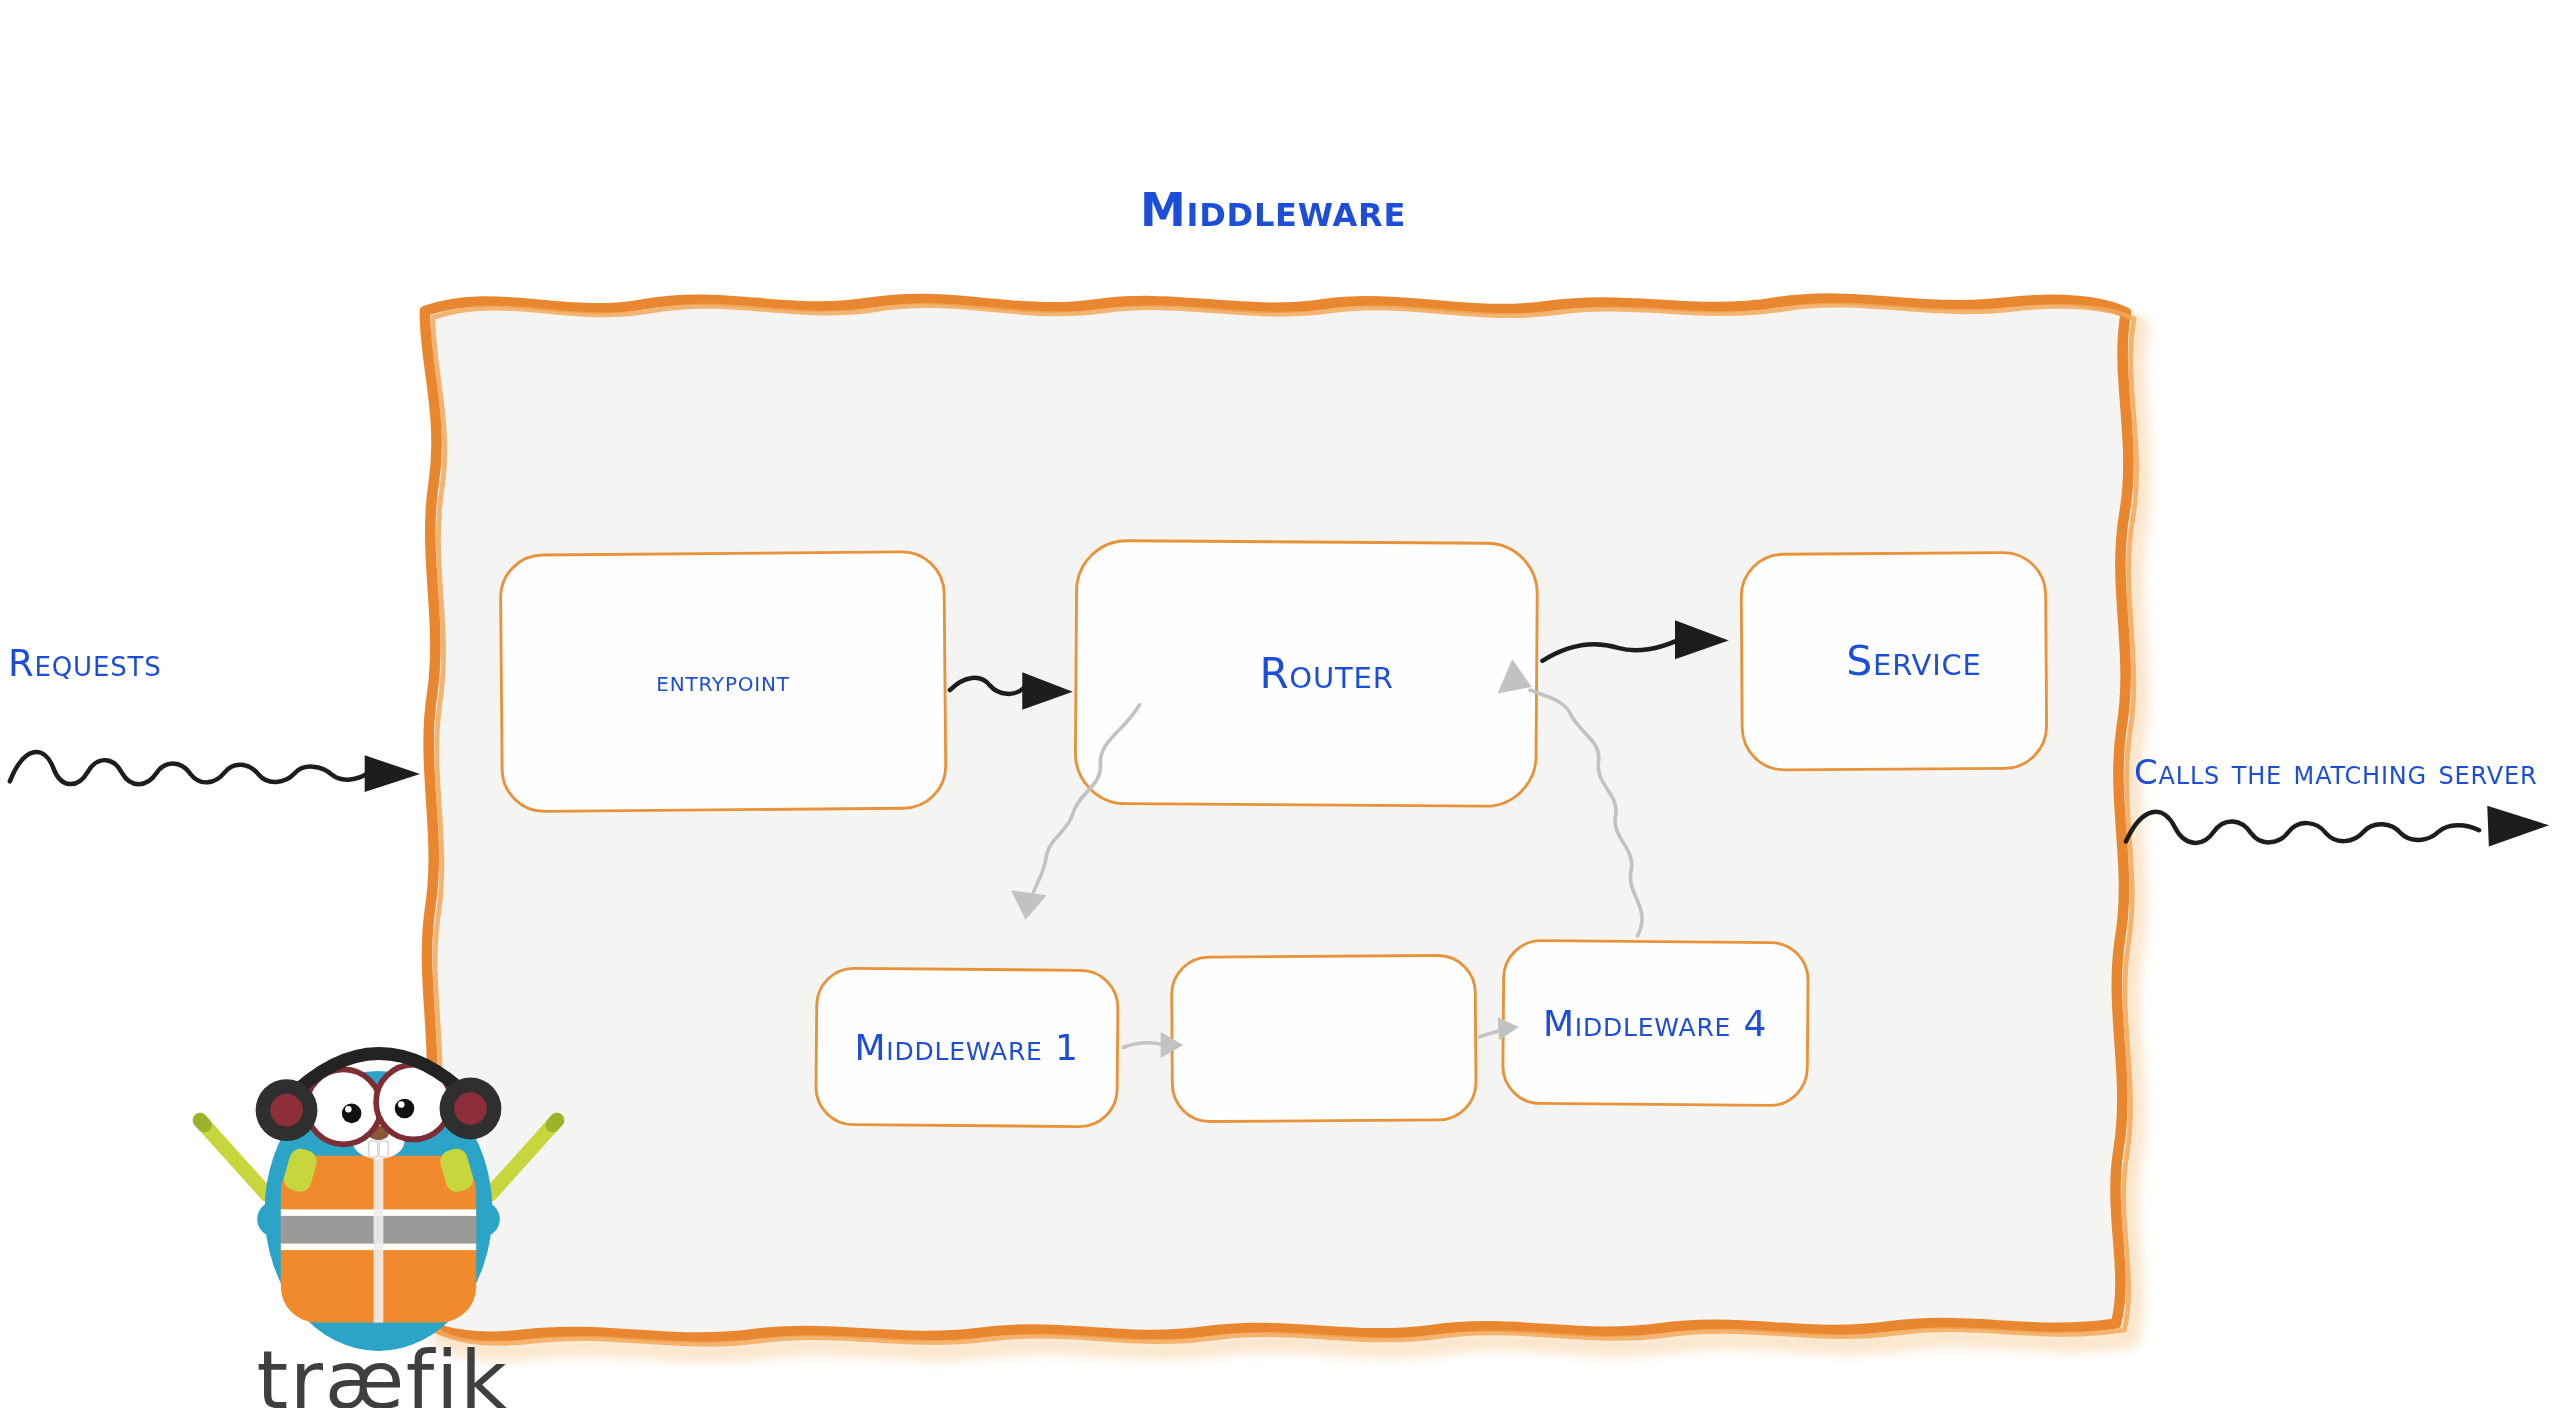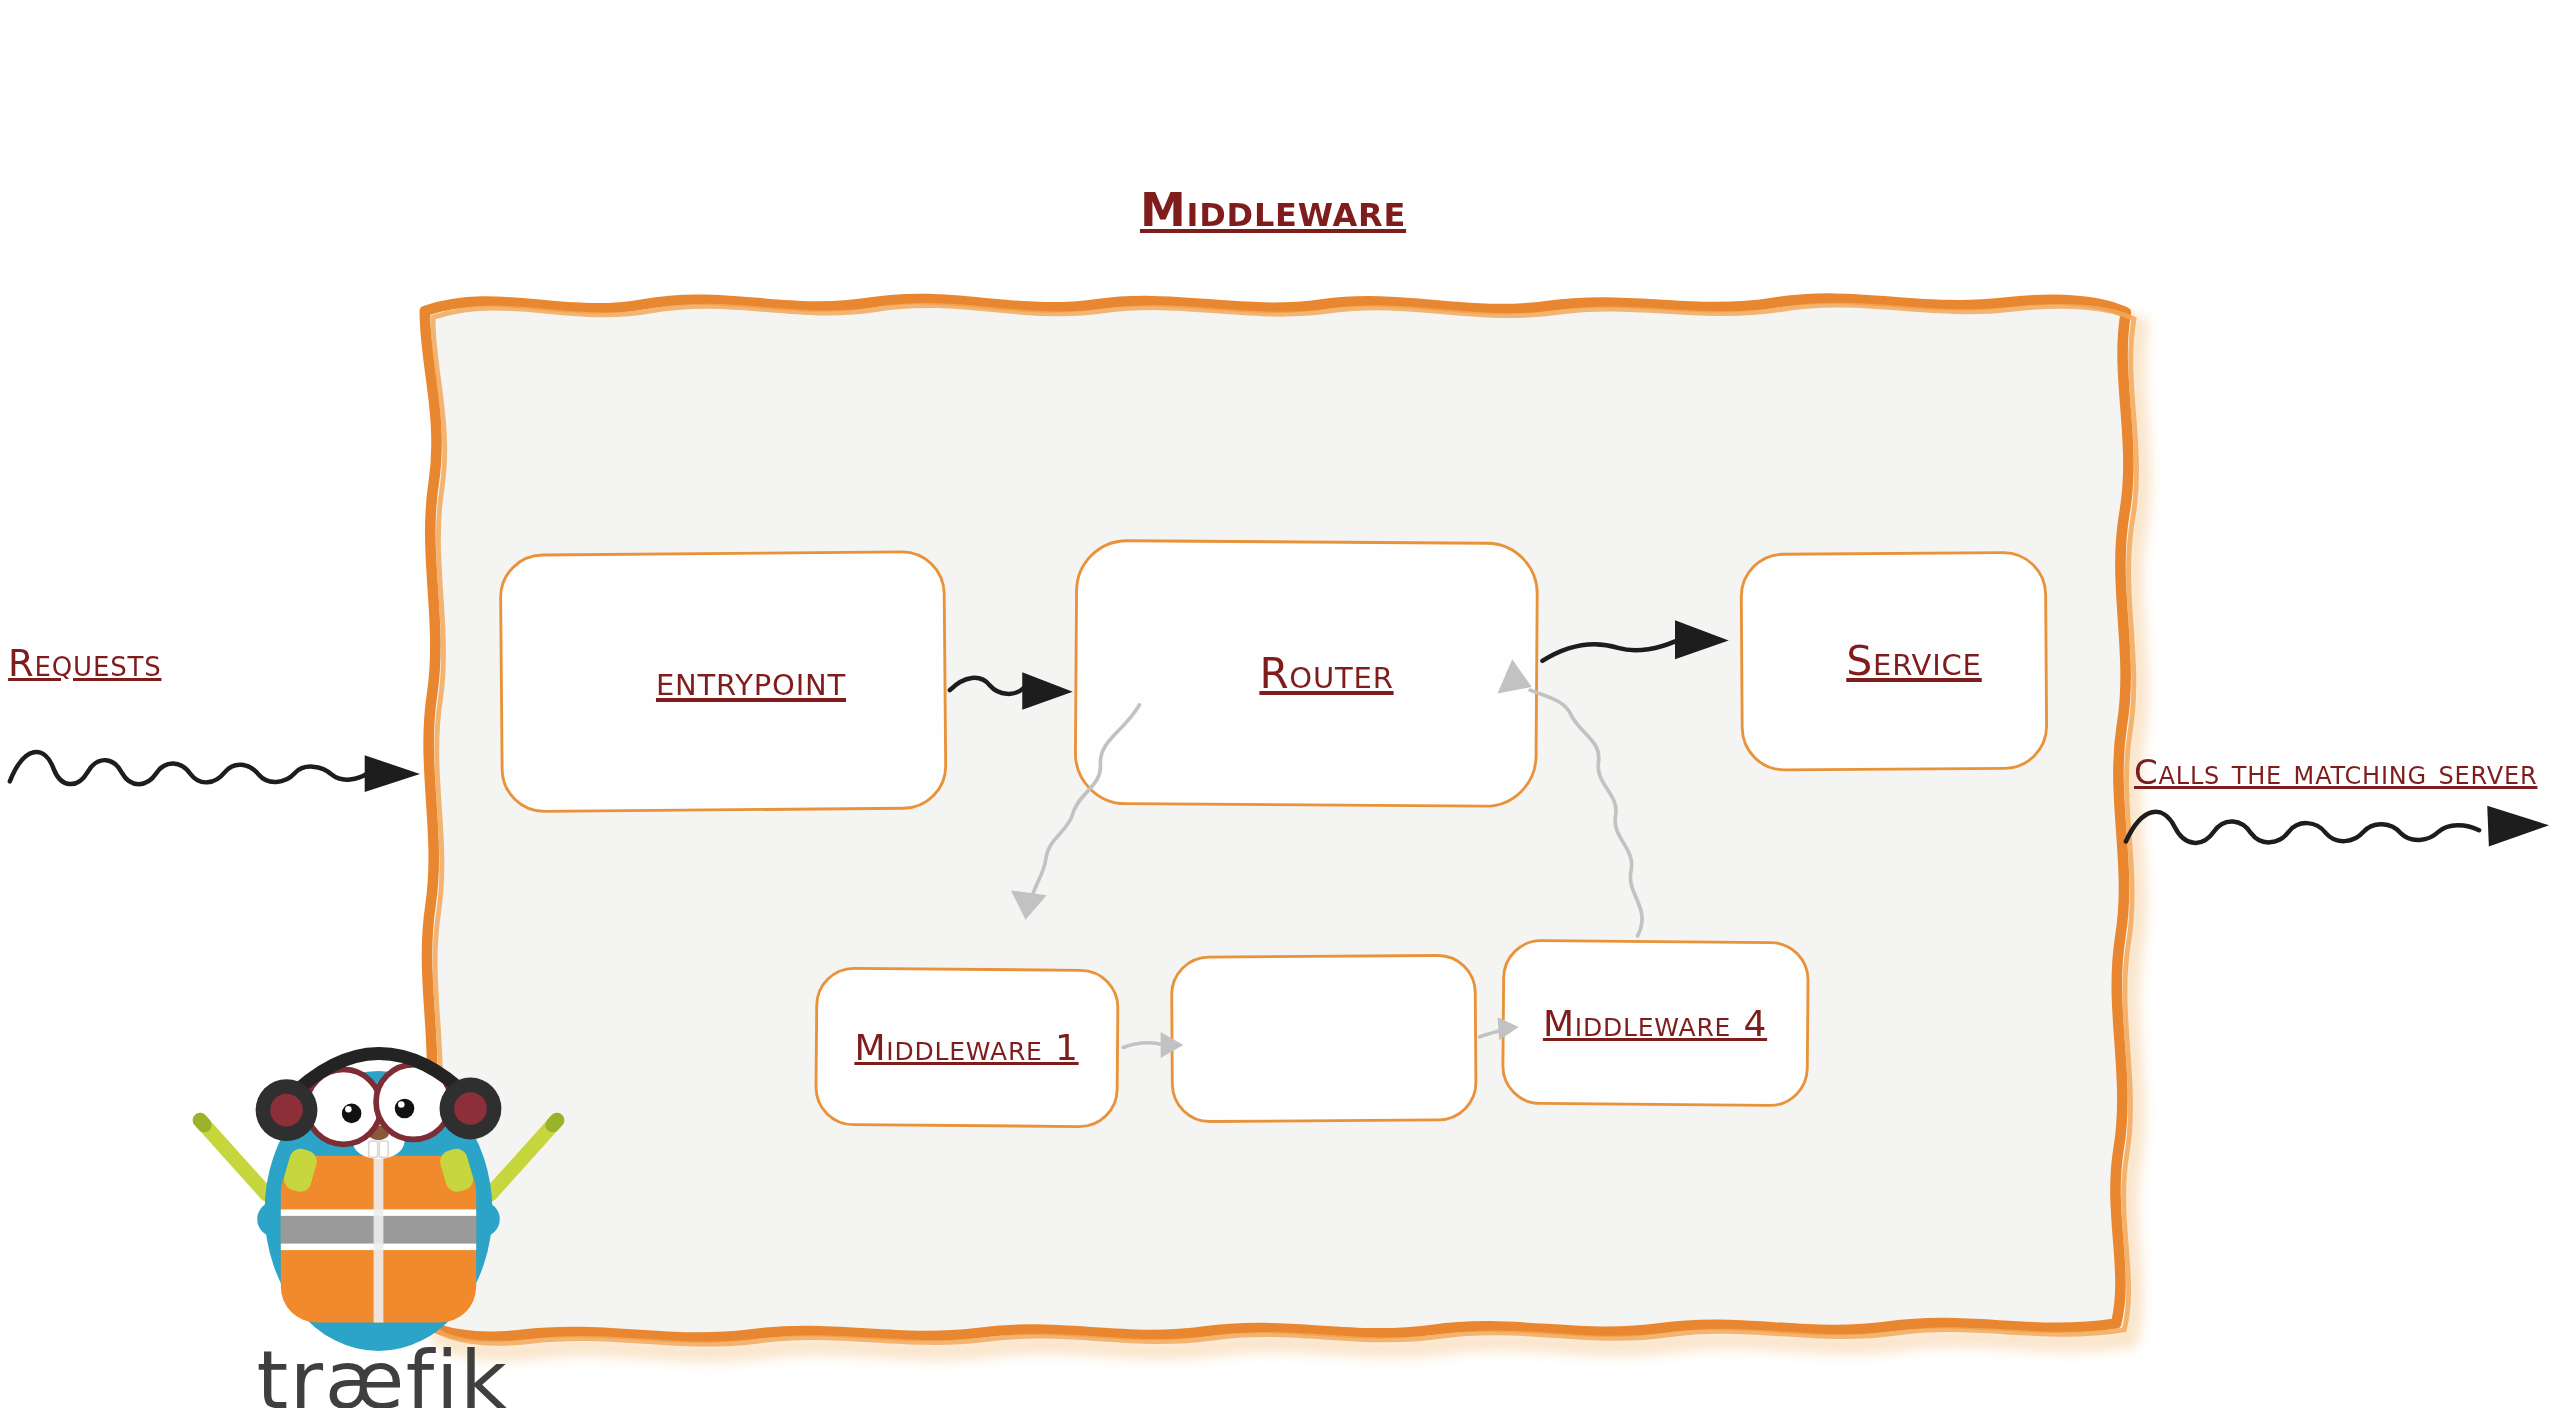--- a/index.html
+++ b/index.html
@@ -22,30 +22,29 @@
     left: 0; top: 0;
     width: 2576px;
     height: 1408px;
   }
   .label {
     position: absolute;
     display: flex;
     align-items: center;
     justify-content: center;
     font-variant: small-caps;
-    color: #7f1d1d;
+    color: #1d4ed8;
     white-space: nowrap;
     letter-spacing: 0.8px;
     font-weight: 500;
-    text-decoration: underline;
   }
   .diagram-title   { left: 1029px; top: 181px;  width: 488px; height: 57px;  font-size: 46px; font-weight: 600; }
   .requests-label  { left: 8.1px;   top: 637px;  width: 187px; height: 52px;  font-size: 37px; justify-content: flex-start; text-align: right; }
   .calls-label     { left: 2134px; top: 746px;  width: 444px; height: 52px;  font-size: 34px; justify-content: flex-start; }
-  .entrypoint-label{ left: 529px;  top: 553px;  width: 444px; height: 256px; font-size: 41px; }
+  .entrypoint-label{ left: 501px;  top: 553px;  width: 444px; height: 256px; font-size: 29px; }
   .router-label    { left: 1076px; top: 542px;  width: 461px; height: 263px; font-size: 42px; padding-left: 20px; }
   .service-label   { left: 1742px; top: 553px;  width: 304px; height: 216px; font-size: 41px; margin-left: 20px; }
   .mw1-label       { left: 816px; top: 969px; width: 301px; height: 156px; font-size: 36px; }
   .mw2-label       { left: 1172px; top: 956px; width: 304px; height: 164px; font-size: 36px; }
   .mw3-label       { left: 1503px; top: 942px; width: 304px; height: 163px; font-size: 36px; }
   .wordmark {
     position: absolute;
     left: 228px; top: 1333px;
     width: 309px; height: 90px;
     display: flex;

